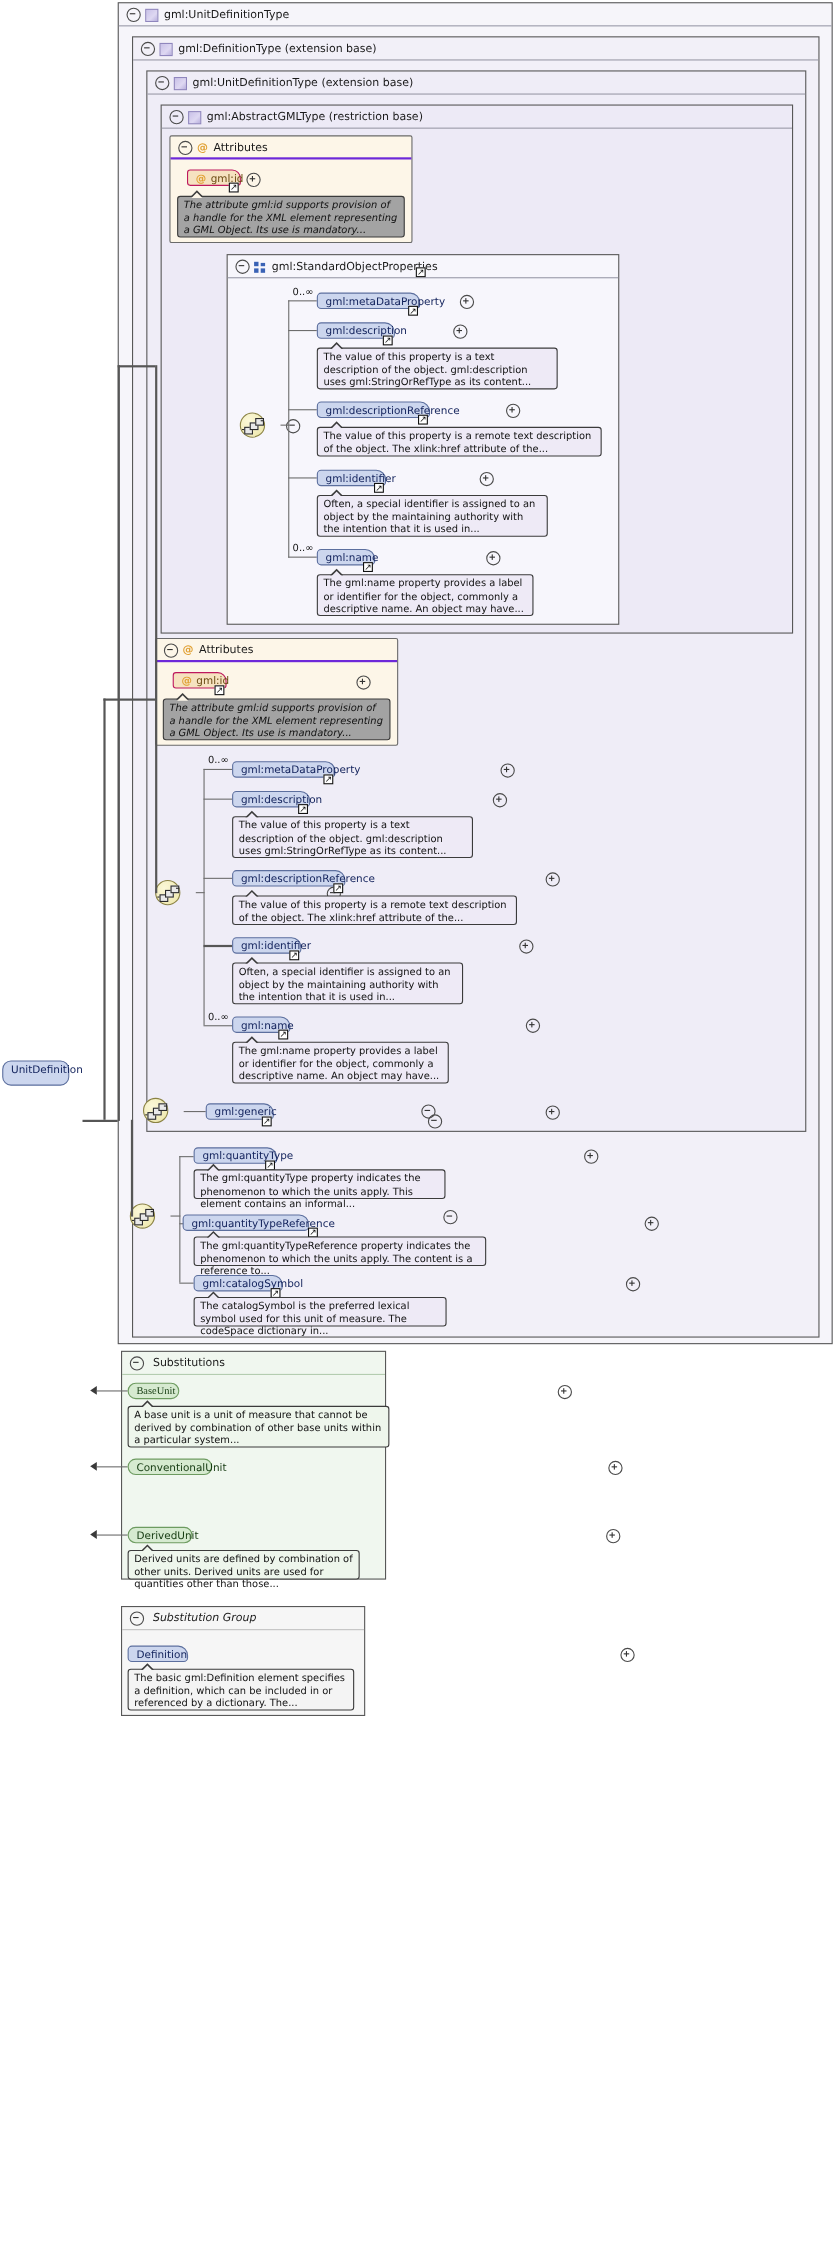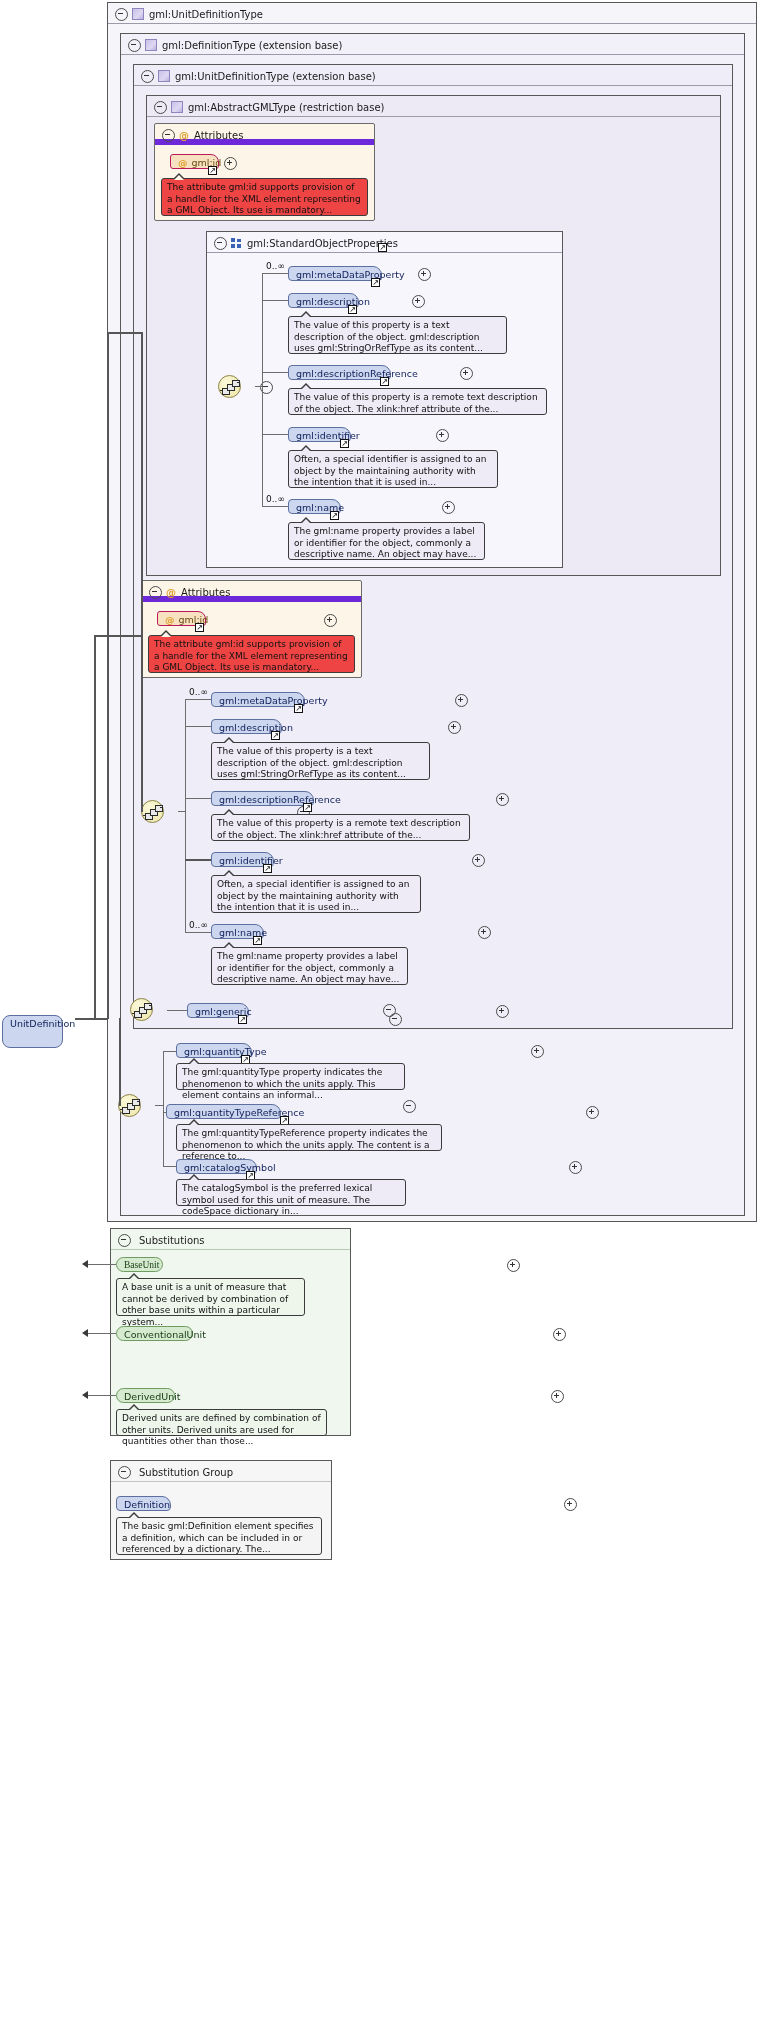--- a/index.html
+++ b/index.html
@@ -29,21 +29,21 @@
     white-space:nowrap;
     border-bottom:1px solid #9a9aa8;
     box-sizing:border-box;
     position:relative;
   }
   .lvl0{background:#f6f5fa;}
   .lvl1{background:#f2f0f8;}
   .lvl2{background:#efedf7;}
   .lvl3{background:#edeaf6;}
   .attrbox{background:#fdf6e8;border:1.5px solid #6a6a6a;border-radius:2px;}
-  .attrbox > .hdr{border-bottom:6px solid #6d28d9;background:transparent;}
+  .attrbox > .hdr{border-bottom:2px solid #6d28d9;background:transparent;}
   .seqbox{background:#f7f6fc;border:1.5px solid #585858;}
   .subsbox{background:#f0f7ef;border:1.5px solid #585858;}
   .sgbox{background:#f6f6f6;border:1.5px solid #585858;}
 
   
   .exp{
     display:inline-block;
     width:11px;height:11px;
     border:1px solid #4a4a4a;
     border-radius:50%;
@@ -132,21 +132,21 @@
     position:absolute;
     border:1px solid #3b3b3b;
     border-radius:3px;
     background:#f4f4f4;
     box-sizing:border-box;
     padding:3px 5px 2px 5px;
     font-size:9px;
     line-height:11.5px;
     color:#111;
   }
-  .doc.warm{background:#ef4444;}
+  .doc.warm{background:#a3a3a3;font-style:italic;}
   .doc.lilac{background:#eeeaf6;}
   .doc.mint{background:#eef6ec;}
   .doc .tipedge{
     position:absolute;top:-6px;left:11px;width:0;height:0;
     border-left:6px solid transparent;border-right:6px solid transparent;
     border-bottom:6px solid #3b3b3b;
   }
   .doc .tipfill{
     position:absolute;top:-4px;left:12px;width:0;height:0;
     border-left:5px solid transparent;border-right:5px solid transparent;
@@ -450,21 +450,21 @@
     <span>gml:catalogSymbol</span>
   </div>
   <span class="exp plus abs" style="left:261px;top:1161px;"></span>
   <div class="jump" style="left:246px;top:1171px;"></div>
   <div class="doc lilac" style="left:176px;top:1179px;width:230px;height:27px;">
     <div class="tipedge"></div><div class="tipfill"></div>
     <span>The catalogSymbol is the preferred lexical symbol used for this unit of measure. The codeSpace dictionary in...</span>
   </div>
 
   
-  <div class="pill elm-root" style="left:2px;top:1015px;width:61px;height:33px;line-height:16px;">
+  <div class="pill elm-root" style="left:2px;top:964px;width:61px;height:23px;line-height:16px;">
     <span>UnitDefinition</span>
   </div>
   <span class="exp abs" style="left:65px;top:1013px;"></span>
 
   
   <div class="ln h thick" style="left:75px;top:1018px;width:32px;"></div>
   <div class="ln v thick" style="left:107px;top:332px;height:687px;"></div>
   <div class="ln h thick" style="left:107px;top:332px;width:34px;"></div>
   <div class="ln v thick" style="left:141px;top:332px;height:480px;"></div>
   <div class="ln v thick" style="left:94px;top:635px;height:383px;"></div>
@@ -477,21 +477,21 @@
       <span class="exp"></span><span class="hdr-label" style="margin-left:8px;">Substitutions</span>
     </div>
   </div>
 
   <div class="arrowL" style="left:82px;top:1260px;"></div>
   <div class="ln h" style="left:88px;top:1264px;width:28px;"></div>
   <div class="pill green" style="left:116px;top:1257px;width:47px;font-family:Liberation Serif, serif;">
     <span>BaseUnit</span>
   </div>
   <span class="exp plus abs" style="left:167px;top:1259px;"></span>
-  <div class="doc mint" style="left:116px;top:1278px;width:189px;height:38px;">
+  <div class="doc mint" style="left:116px;top:1278px;width:238px;height:38px;">
     <div class="tipedge"></div><div class="tipfill"></div>
     <span>A base unit is a unit of measure that cannot be derived by combination of other base units within a particular system...</span>
   </div>
 
   <div class="arrowL" style="left:82px;top:1329px;"></div>
   <div class="ln h" style="left:88px;top:1333px;width:28px;"></div>
   <div class="pill green" style="left:116px;top:1326px;width:77px;">
     <span>ConventionalUnit</span>
   </div>
   <span class="exp plus abs" style="left:197px;top:1328px;"></span>
@@ -503,21 +503,21 @@
   </div>
   <span class="exp plus abs" style="left:179px;top:1390px;"></span>
   <div class="doc mint" style="left:116px;top:1409px;width:211px;height:27px;">
     <div class="tipedge"></div><div class="tipfill"></div>
     <span>Derived units are defined by combination of other units. Derived units are used for quantities other than those...</span>
   </div>
 
   
   <div class="cbox sgbox" style="left:110px;top:1460px;width:222px;height:100px;">
     <div class="hdr" style="border-bottom:1px solid #c2c2c2;">
-      <span class="exp"></span><span class="hdr-label" style="margin-left:8px;">Substitution Group</span>
+      <span class="exp"></span><span class="hdr-label" style="margin-left:8px;font-style:italic;">Substitution Group</span>
     </div>
   </div>
   <div class="pill" style="left:116px;top:1496px;width:55px;">
     <span>Definition</span>
   </div>
   <span class="exp plus abs" style="left:175px;top:1498px;"></span>
   <div class="doc" style="left:116px;top:1517px;width:206px;height:38px;">
     <div class="tipedge"></div><div class="tipfill"></div>
     <span>The basic gml:Definition element specifies a definition, which can be included in or referenced by a dictionary. The...</span>
   </div>

